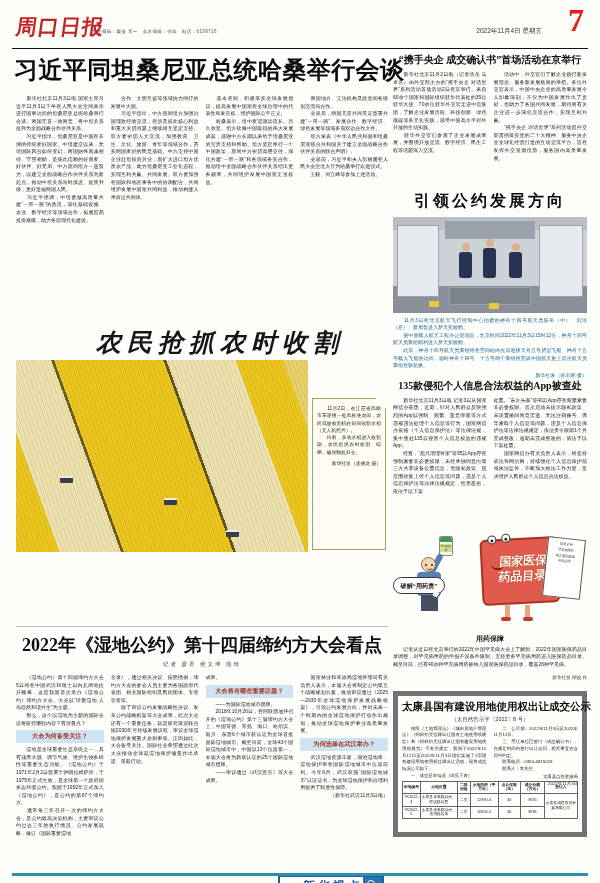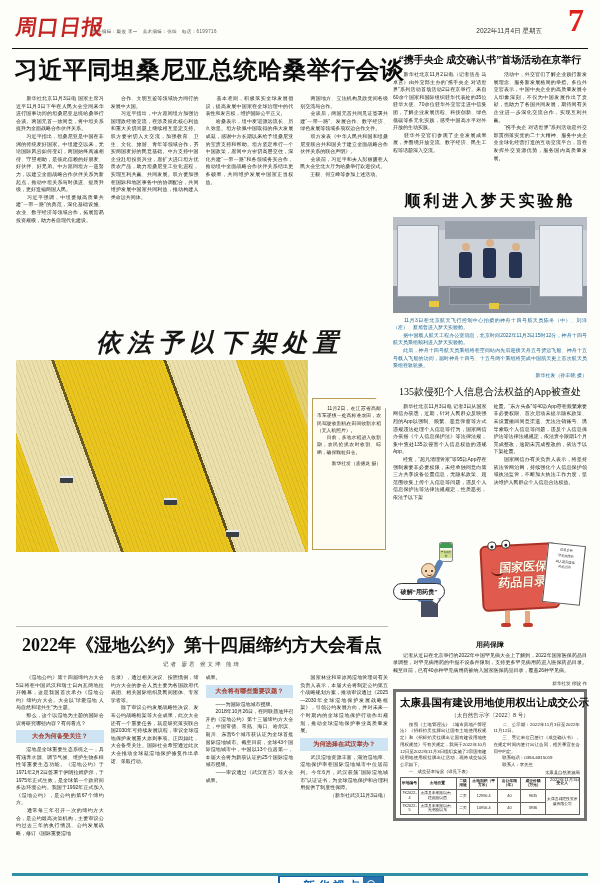--- a/index.html
+++ b/index.html
@@ -55,21 +55,21 @@
   .sz-headline { margin-top:7px; text-align:center; font-size:16px; font-weight:bold; letter-spacing:3px; line-height:1.35; color:#0d0d0d; }
   .sz-photo { margin-top:5px; width:194px; height:96px; position:relative; background:linear-gradient(180deg,#b9bec7 0 14%,#cdd2d8 14% 72%,#8a9099 72% 100%); overflow:hidden; }
   .mod { position:absolute; background:#e7eaee; border:1px solid #9aa2ac; }
   .astro { position:absolute; width:13px; }
   .astro .head { width:8px; height:8px; border-radius:50%; background:#d9b18a; margin:0 auto; }
   .astro .suit { width:13px; height:26px; background:#263352; border-radius:3px; margin-top:1px; }
   .sz-caption { margin-top:4px; color:#1a6390; }
   .sz-caption .tiny { color:#1a6390; }
   .sz-credit { font-size:5px; color:#1a6390; text-align:right; margin-top:2px; }
 
-  .app-headline { margin-top:7px; font-size:10px; font-weight:normal; white-space:nowrap; text-align:center; color:#0d0d0d; }
+  .app-headline { margin-top:1px; font-size:10px; font-weight:bold; white-space:nowrap; text-align:center; color:#0d0d0d; }
   .app-cols { margin-top:4px; height:134px; }
 
   
   .cartoon { margin-top:4px; position:relative; width:194px; height:96px; }
   .book { position:absolute; left:88px; top:3px; width:78px; height:66px; background:#e05a4d; border:2px solid #a93226; border-radius:6px; transform:rotate(-3deg); }
   .book-text { margin-top:14px; padding-left:16px; color:#fffbe8; font-size:12px; font-weight:bold; line-height:1.25; transform:skewX(-6deg); text-shadow:0 0 1px #7a1f12; }
   .eye { position:absolute; width:9px; height:9px; background:#fff; border:1px solid #333; border-radius:50%; }
   .pupil { position:absolute; left:2px; top:3px; width:3px; height:3px; background:#222; border-radius:50%; }
   .book-mouth { position:absolute; left:8px; top:22px; width:14px; height:7px; border-bottom:2px solid #6e180e; border-radius:0 0 12px 12px; }
   .leg { position:absolute; width:5px; height:13px; background:#e8a87c; }
@@ -85,21 +85,21 @@
   .bottle { position:absolute; left:46px; top:1px; width:14px; height:20px; background:#f6f6f0; border:1px solid #888; border-radius:2px; }
   .bottle-cap { height:5px; background:#3f9b4f; border-radius:2px 2px 0 0; }
   .bottle-label { margin-top:2px; background:#cfe08e; font-size:2.6px; text-align:center; color:#333; }
   .bubble { position:absolute; left:0px; top:42px; width:52px; height:17px; background:#fff; border:1.4px solid #333; border-radius:9px; text-align:center; line-height:15px; font-size:6.2px; font-weight:bold; color:#222; }
   .bubble-tail { position:absolute; left:40px; top:57px; width:6px; height:6px; background:#fff; border-right:1.4px solid #333; border-bottom:1.4px solid #333; transform:rotate(35deg); }
   .cartoon-cap-title { text-align:center; font-size:7px; font-weight:bold; margin-top:3px; color:#222; }
   .cartoon-cap { margin-top:2px; height:28px; }
   .cartoon-credit { font-size:4.6px; text-align:right; color:#333; margin-top:1px; }
 
   
-  .notice { margin-top:3px; border:3px solid #737373; padding:4px 4px 3px 4px; background:#fffefb; }
+  .notice { margin-top:11px; border:5px solid #737373; padding:4px 4px 13px 4px; background:#fffefb; }
   .notice-headline { text-align:center; font-size:10.5px; font-weight:bold; white-space:nowrap; color:#0d0d0d; }
   .notice-subtitle { text-align:center; font-size:5.5px; color:#333; margin-top:2px; }
   .notice-cols { margin-top:3px; height:52px; }
   .notice-cols .tiny { font-size:4.4px; }
   .notice-sig { font-size:4.4px; text-align:right; line-height:1.6; color:#232323; }
   table.land { width:100%; border-collapse:collapse; margin-top:3px; }
   table.land th, table.land td { border:.6px solid #666; font-size:3.8px; line-height:1.25; text-align:center; padding:1px .5px; color:#222; font-weight:normal; }
   table.land th { font-weight:bold; }
 
   .bottom-rule { left:12px; right:12px; top:873px; height:2.6px; background:#2f8fa6; }
@@ -124,21 +124,21 @@
 　　习近平指出，中方愿同坦方加强治国理政经验交流，在涉及彼此核心利益和重大关切问题上继续相互坚定支持。双方要密切人文交流，加强教育、卫生、文化、旅游、青年等领域合作，夯实两国友好的民意基础。中方支持中国企业赴坦投资兴业，愿扩大进口坦方优质农产品，助力坦桑尼亚工业化进程，实现互利共赢、共同发展。双方要加强在国际和地区事务中的协调配合，共同维护发展中国家共同利益，推动构建人类命运共同体。</div>
     <div class="tiny">　　基本准则，积极落实全球发展倡议，提高发展中国家在全球治理中的代表性和发言权，维护国际公平正义。
 　　哈桑表示，坦中友谊源远流长、历久弥坚。坦方钦佩中国取得的伟大发展成就，感谢中方长期以来给予坦桑尼亚的宝贵支持和帮助。坦方坚定奉行一个中国政策，愿同中方密切高层交往，深化共建“一带一路”和各领域务实合作，推动坦中全面战略合作伙伴关系结出更多硕果，共同维护发展中国家正当权益。</div>
     <div class="tiny">　　两国地方、立法机构及政党间各级别交流与合作。
 　　会谈后，两国元首共同见证签署共建“一带一路”、发展合作、数字经济、绿色发展等领域多项双边合作文件。
 　　双方发表《中华人民共和国和坦桑尼亚联合共和国关于建立全面战略合作伙伴关系的联合声明》。
 　　会谈前，习近平和夫人彭丽媛在人民大会堂北大厅为哈桑举行欢迎仪式。
 　　王毅、何立峰等参加上述活动。</div>
   </div>
 
-  <div class="abs rice-title serif">依法予以下架处置</div>
+  <div class="abs rice-title serif">农民抢抓农时收割</div>
   <div class="abs rice-photo">
     <div class="harv" style="left:44px; top:116px;"></div>
     <div class="harv" style="left:148px; top:138px;"></div>
     <div class="harv" style="left:210px; top:170px;"></div>
   </div>
   <div class="abs rice-cap-box">
     <div class="tiny">　　11月2日，在江苏省高邮市车逻镇一处高标准农田，农民驾驶收割机在田间收割水稻（无人机照片）。
 　　目前，多地水稻进入收割期，农民抢抓农时收割、晾晒，确保颗粒归仓。</div>
     <div class="rice-credit">新华社发（孟德龙 摄）</div>
   </div>
@@ -185,21 +185,21 @@
 
     <div class="soe-headline serif">“携手央企 成交确认书”首场活动在京举行</div>
     <div class="cols soe-cols">
       <div class="tiny">　　新华社北京11月2日电（记者伍岳 马卓言）由外交部主办的“携手央企 对话世界”系列活动首场活动2日在京举行。来自60余个国家和国际组织驻华代表处的35位驻华大使、70余位驻华外交官走进中信集团，了解企业发展历程、科技创新、绿色低碳等多元化实践，感受中国高水平对外开放的生动实践。
 　　驻华外交官们参观了企业发展成果展，并围绕开放交流、数字经济、民生工程等话题深入交流。</div>
       <div class="tiny">　　活动中，外交官们了解企业践行新发展理念、服务新发展格局的举措。多位外交官表示，中国中央企业的高质量发展令人印象深刻，不仅为中国发展作出了贡献，也助力了各国共同发展，期待同有关企业进一步深化交流合作，实现互利共赢。
 　　“携手央企 对话世界”系列活动是外交部贯彻落实党的二十大精神、服务中央企业全球化经营打造的互动交流平台，旨在发挥外交资源优势，服务国内高质量发展。</div>
     </div>
 
     <div class="sz-headline serif">
-      <div>顺利进入梦天实验舱</div>
+      <div>引领公约发展方向</div>
     </div>
     <div class="sz-photo">
       <div class="mod" style="left:4px; top:8px; width:42px; height:72px;"></div>
       <div class="mod" style="right:4px; top:8px; width:44px; height:72px;"></div>
       <div class="mod" style="left:52px; top:4px; width:90px; height:18px; background:#9aa1ab;"></div>
       <div class="mod" style="left:56px; top:70px; width:82px; height:18px; background:#7d838d;"></div>
       <div class="astro" style="left:66px; top:26px;">
           <div class="head"></div>
           <div class="suit"></div>
         </div>

